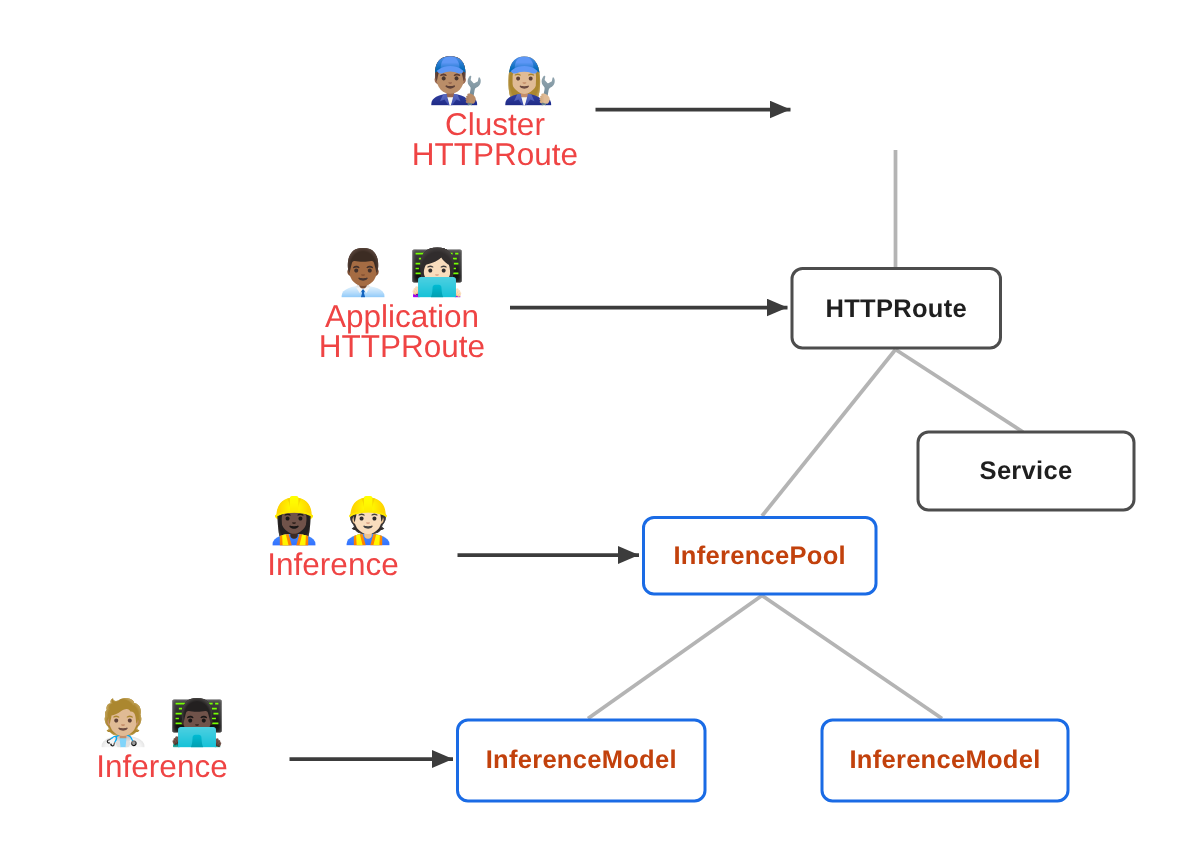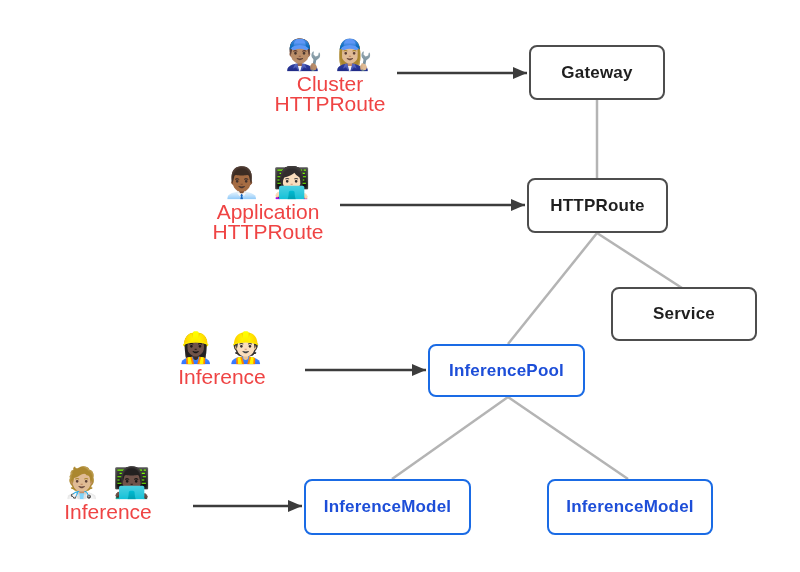--- a/index.html
+++ b/index.html
@@ -29,21 +29,21 @@
     display: flex;
     align-items: center;
     justify-content: center;
     font-size: 17px;
     font-weight: bold;
     color: #1f1f1f;
     letter-spacing: 0.2px;
   }
   .node.blue {
     border-color: #1a6be5;
-    color: #1d4ed8;
+    color: #c2410c;
   }
   .node-gateway            { left: 529px; top: 45px;  width: 136px; height: 55px; }
   .node-httproute          { left: 527px; top: 178px; width: 141px; height: 55px; text-align: center; }
   .node-service            { left: 611px; top: 287px; width: 146px; height: 54px; }
   .node-inferencepool      { left: 428px; top: 344px; width: 157px; height: 53px; }
   .node-inferencemodel-a   { left: 304px; top: 479px; width: 167px; height: 56px; }
   .node-inferencemodel-b   { left: 547px; top: 479px; width: 166px; height: 56px; }
 
   
   .actor {
@@ -110,21 +110,20 @@
   <div class="actor actor-platform-owners">
     <div class="emoji">👷🏿‍♀️ 👷🏻</div>
     <div class="label">Inference</div>
   </div>
 
   <div class="actor actor-workload-owners">
     <div class="emoji">🧑🏼‍⚕️ 👨🏿‍💻</div>
     <div class="label">Inference</div>
   </div>
 
-  <div class="node node-gateway">Gateway</div>
 
   <div class="node node-httproute">HTTPRoute</div>
 
   <div class="node node-service">Service</div>
 
   <div class="node blue node-inferencepool">InferencePool</div>
 
   <div class="node blue node-inferencemodel-a">InferenceModel</div>
 
   <div class="node blue node-inferencemodel-b">InferenceModel</div>

